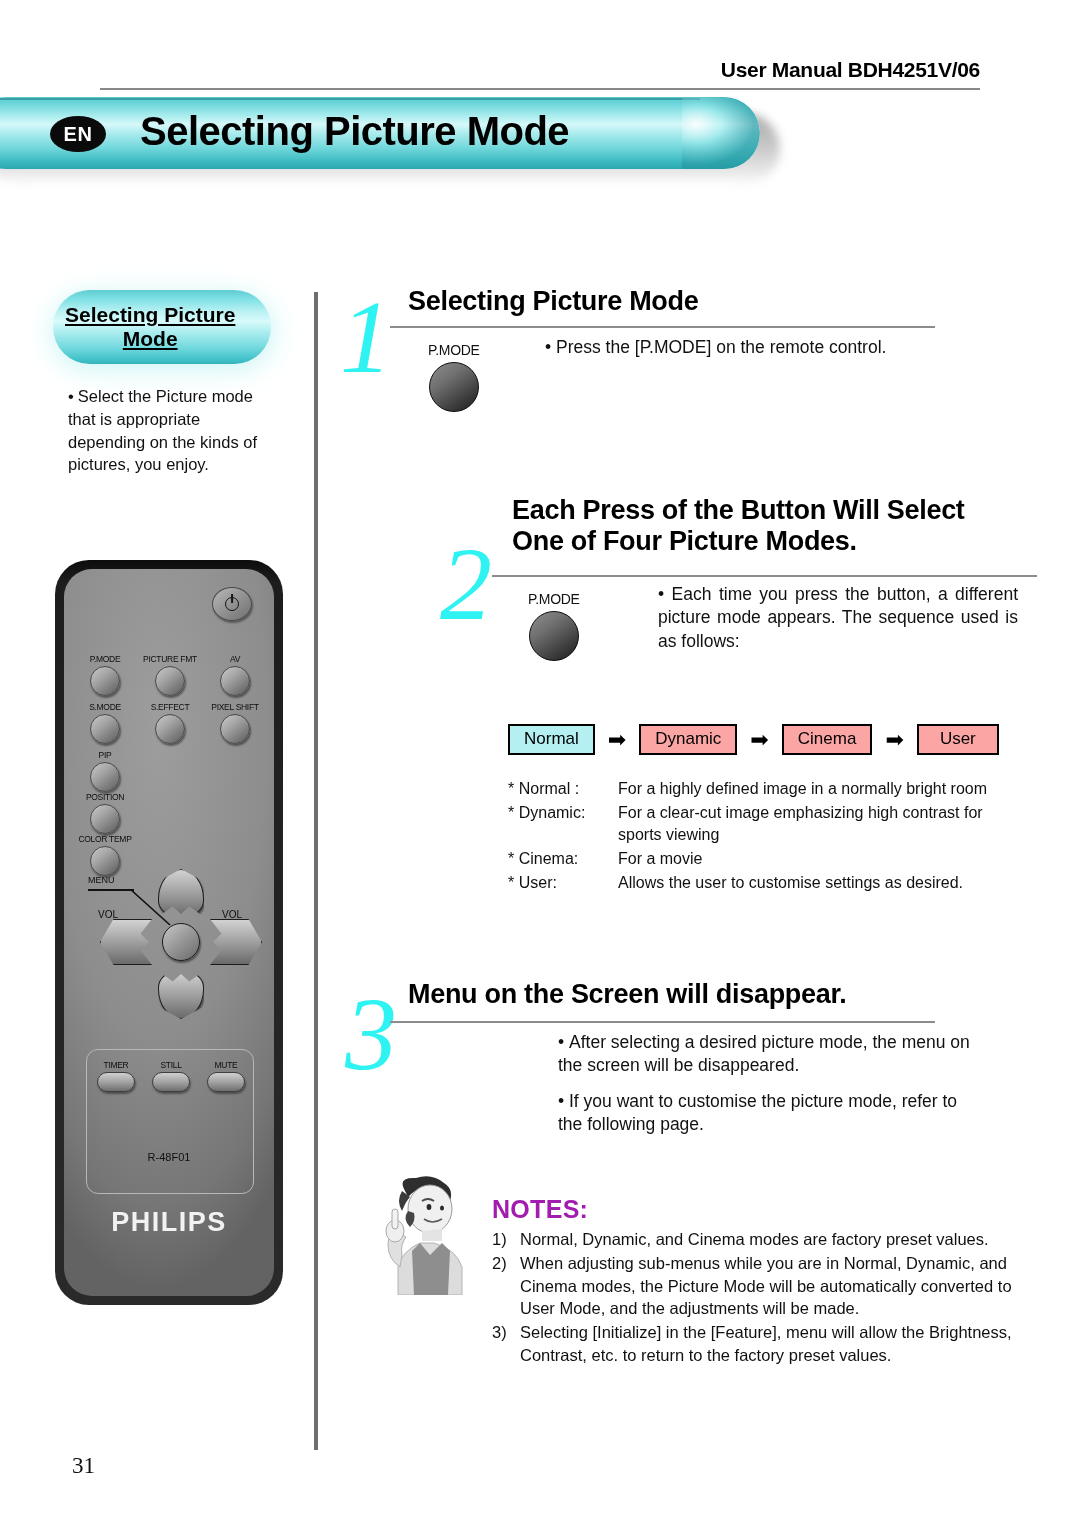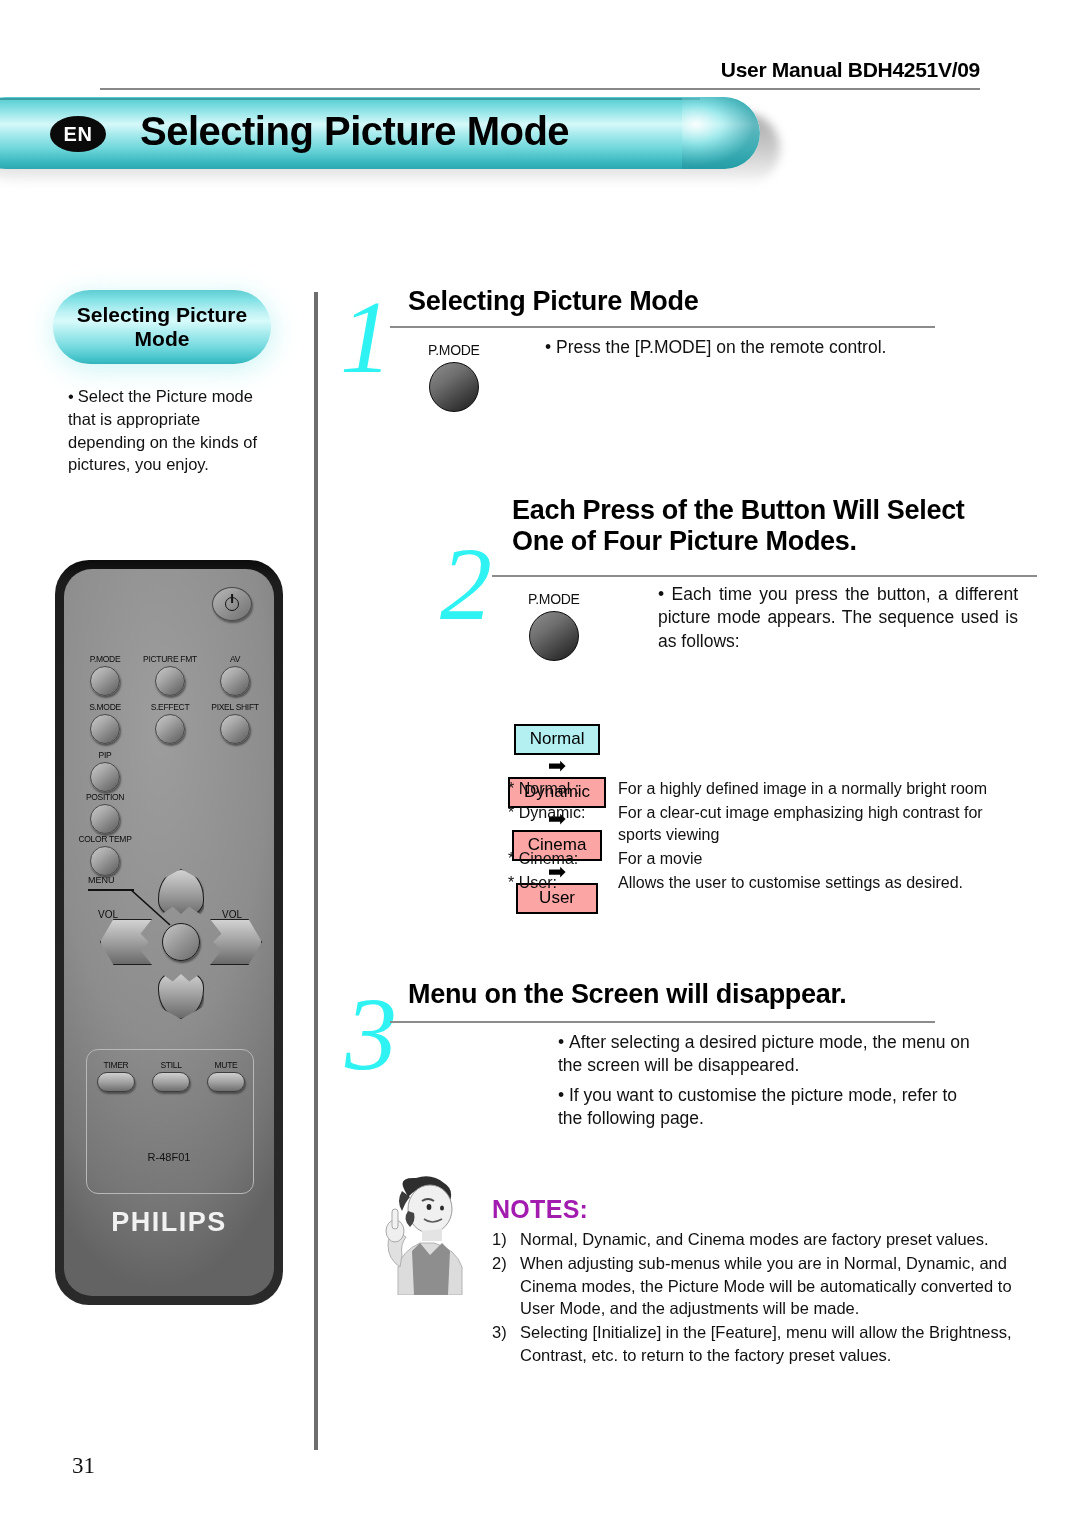--- a/index.html
+++ b/index.html
@@ -82,22 +82,23 @@
     position: absolute; left: 52px; top: 294px; width: 222px; height: 76px;
     border-radius: 38px;
     background: #c9f4f5; filter: blur(13px); opacity: .9;
   }
   #sidebar-pill {
     position: absolute; left: 53px; top: 290px; width: 218px; height: 74px;
     border-radius: 37px;
     background: linear-gradient(to bottom,
         #5fcdd2 0%, #7ee0e4 12%, #bdf2f4 30%, #d8fafb 42%,
         #a9ecee 58%, #72d9de 78%, #3fc0c7 95%, #34b2ba 100%);
-    display: flex; align-items: center; justify-content: center;
+    display: flex; align-items: center; justify-content: flex-start;
     text-align: center;
+    text-decoration: underline;
   }
   #sidebar-pill-text {
     font-size: 21px; font-weight: bold; color: #000; line-height: 1.15;
     padding: 0 12px;
   }
   #sidebar-note {
     position: absolute; left: 68px; top: 385px; width: 210px;
     font-size: 16.5px; color: #111; line-height: 1.38;
   }
   #sidebar-note .bullet { margin-right: 4px; }
@@ -253,21 +254,21 @@
   #step2 { left: 340px; top: 495px; width: 700px; }
   #step2 .step-num { left: 100px; top: 48px; }
   #step2-head { position:absolute; left: 172px; top: 0px; width: 520px; text-align: left; }
   #step2-rule { position:absolute; left: 152px; top: 80px; width: 545px; }
   #step2-pmode { left: 188px; top: 96px; }
   #step2-body { position:absolute; left: 318px; top: 88px; width: 360px; }
 
   
   #sequence-row {
     position: absolute; left: 508px; top: 724px;
-    display: flex; align-items: center; gap: 0; flex-direction: column;
+    display: flex; align-items: center; gap: 0;
   }
   .seq-box {
     border: 2.5px solid #000;
     font-size: 17px; color: #000;
     padding: 3px 14px 4px;
     min-width: 82px; text-align: center;
     background: #fca5a5;
   }
   .seq-box.hl { background: #b4f0f2; }
   .seq-arrow {
@@ -310,21 +311,21 @@
   
   #page-number {
     position: absolute; left: 72px; top: 1453px;
     font-family: "Liberation Serif", serif;
     font-size: 23px; color: #111;
   }
 </style>
 </head>
 <body>
 
-<div id="header-manual-title">User Manual BDH4251V/09</div>
+<div id="header-manual-title">User Manual BDH4251V/06</div>
 <div id="header-rule"></div>
 
 <div id="banner-wrap">
   <div id="banner-shadow"></div>
   <div id="banner-tube">
     <div id="banner-topline"></div>
     <div id="banner-cap"></div>
   </div>
   <div id="banner-en">EN</div>
   <div id="banner-title">Selecting Picture Mode</div>
@@ -494,21 +495,21 @@
     <div class="mode-name">* User:</div>
     <div class="mode-text">Allows the user to customise settings as desired.</div>
   </div>
 </div>
 
 <div class="step" id="step3">
   <div class="step-num">3</div>
   <div class="step-head" id="step3-head">Menu on the Screen will disappear.</div>
   <div class="step-rule" id="step3-rule"></div>
   <div class="step-body" id="step3-body">
-    <div style="margin-bottom:6px;">
+    <div style="margin-bottom:12px;">
       <span>•&nbsp;</span><span>After selecting a desired picture mode, the menu on the screen will be disappeared.</span>
     </div>
     <div>
       <span>•&nbsp;</span><span>If you want to customise the picture mode, refer to the following page.</span>
     </div>
   </div>
 </div>
 
 <svg id="notes-illustration" viewBox="0 0 110 120">
 

